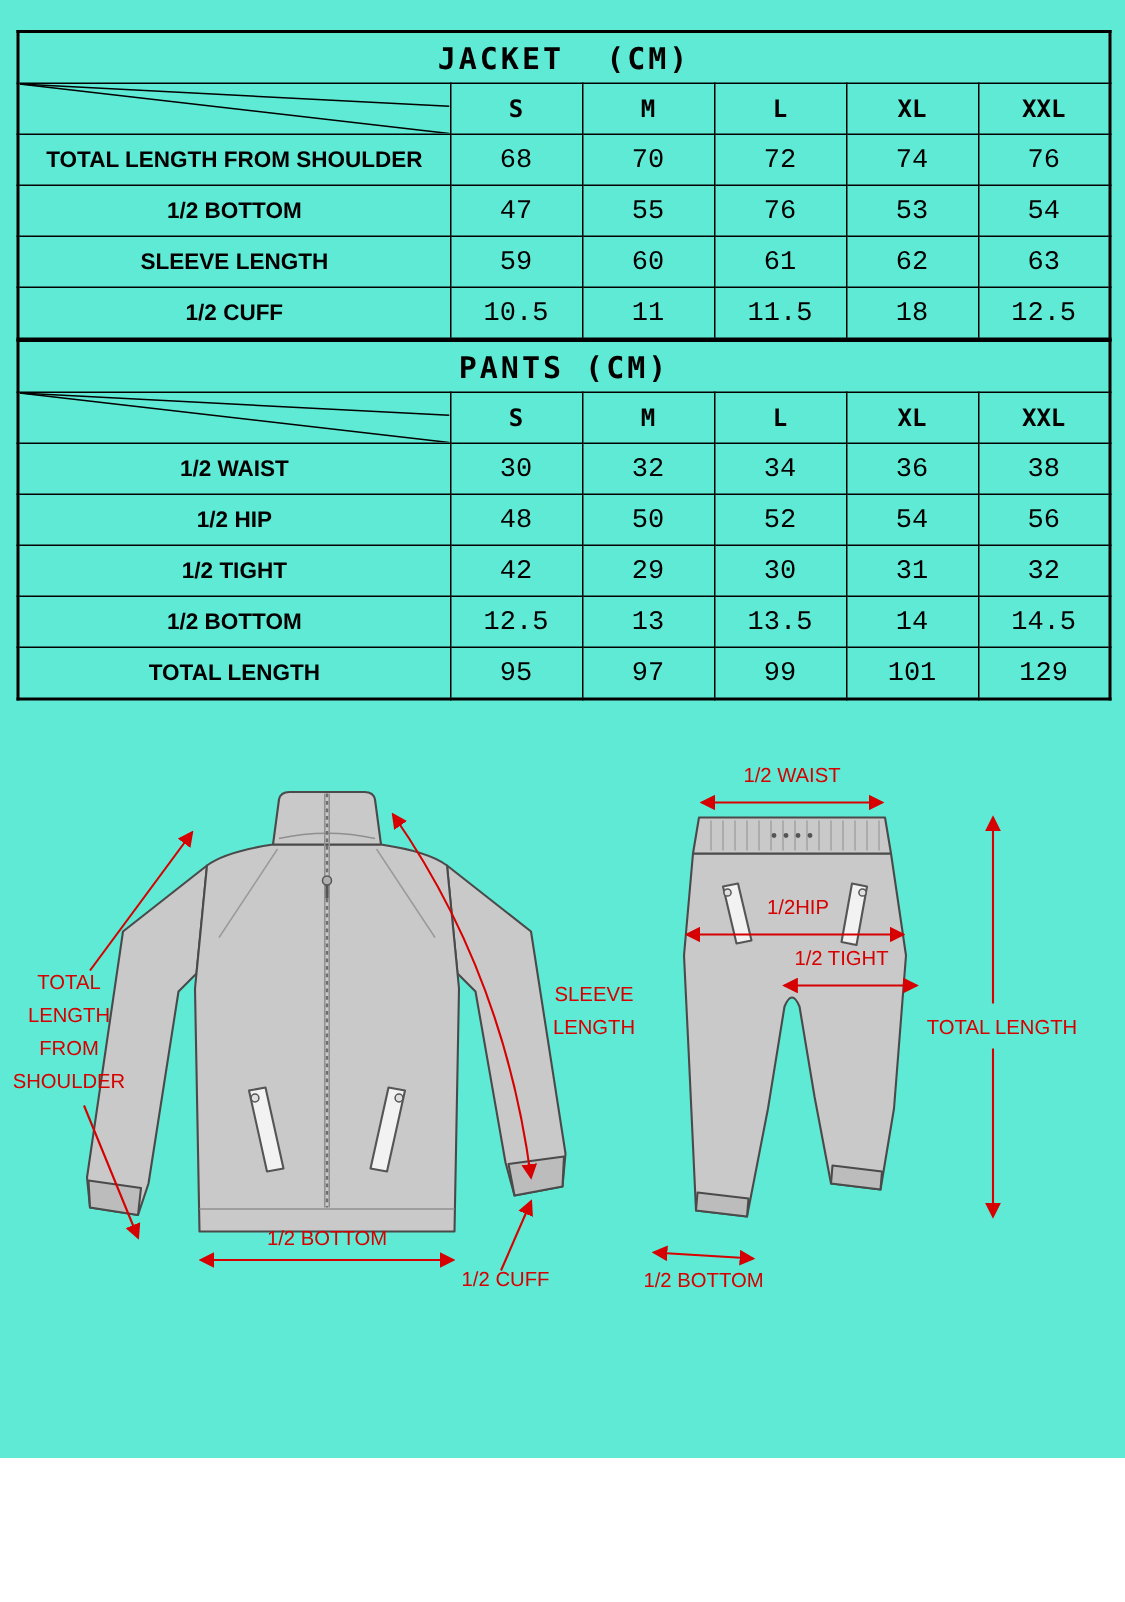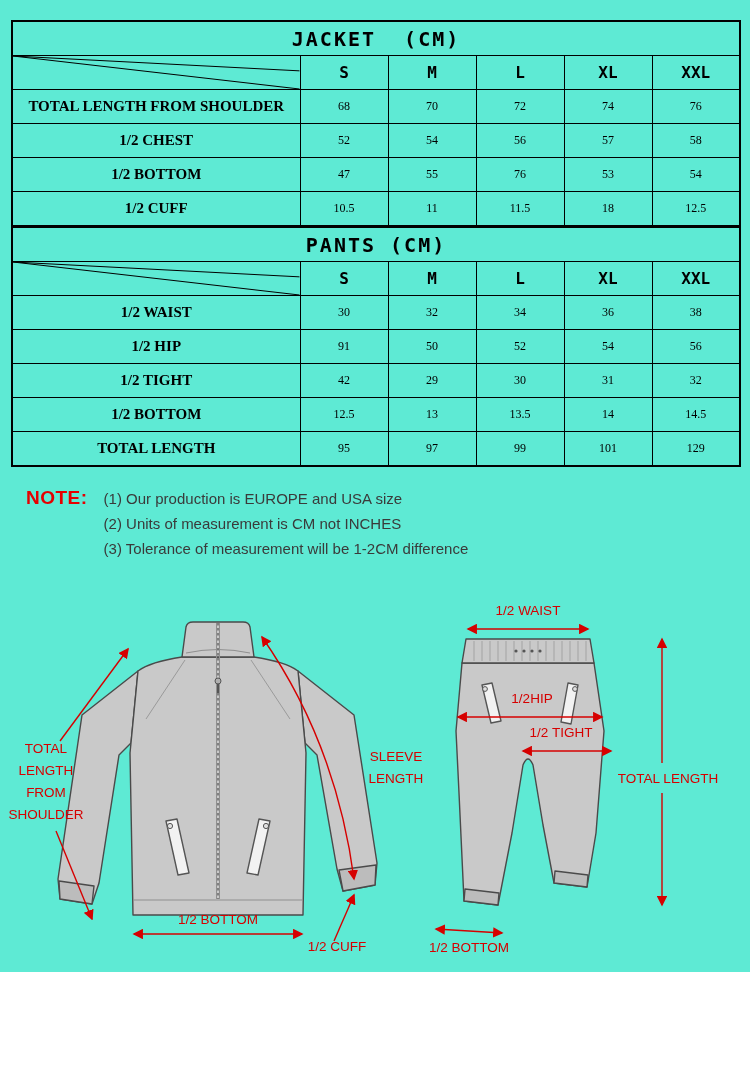--- a/index.html
+++ b/index.html
@@ -4,22 +4,22 @@
 <style>
   html,body{margin:0;padding:0;background:#ffffff;}
   body{width:750px;font-family:"Liberation Sans",sans-serif;color:#000;}
   .sheet{position:relative;width:750px;height:972px;background:#5eead4;overflow:hidden;}
   .tables{padding:20px 11px 0 11px;}
   table.size-table{border-collapse:collapse;width:728px;table-layout:fixed;border:2px solid #000;}
   table.size-table + table.size-table{margin-top:-1px;}
   .size-table th,.size-table td{border:1px solid #000;text-align:center;vertical-align:middle;height:33px;padding:0;overflow:hidden;}
   .table-title{font-family:"DejaVu Sans Mono",monospace;font-weight:bold;font-size:20px;letter-spacing:2px;white-space:pre;}
   .size-table th.size-col{font-family:"DejaVu Sans Mono",monospace;font-weight:bold;font-size:16px;}
-  .size-table td.row-label{font-family:Liberation Serif, serif;font-weight:bold;font-size:15px;letter-spacing:0;}
-  .size-table td.value-cell{font-size:12px;font-family:Liberation Serif, serif;margin-left:40px;}
+  .size-table td.row-label{font-family:Liberation Sans, sans-serif;font-weight:bold;font-size:15px;letter-spacing:0;}
+  .size-table td.value-cell{font-size:18px;font-family:Liberation Mono, monospace;margin-left:40px;}
   .diag-cell{padding:0;}
   .diag-cell svg{display:block;width:100%;height:33px;}
   .note{display:flex;align-items:flex-start;margin:18px 0 0 26px;}
   .note-label{color:#e60000;font-weight:bold;font-size:19px;line-height:26px;margin-right:16px;letter-spacing:0.5px;}
   .note-items{padding-top:1px;}
   .note-item{font-size:15px;color:#3a3a3a;line-height:25px;}
   .diagram{margin-top:32px;}
   .diagram svg{display:block;}
   .ann-text{fill:#d60000;font-family:"Liberation Sans",sans-serif;font-size:13.5px;}
 </style>
@@ -60,34 +60,34 @@
       <tbody>
           <tr>
             <td class="row-label">TOTAL LENGTH FROM SHOULDER</td>
             <td class="value-cell">68</td>
             <td class="value-cell">70</td>
             <td class="value-cell">72</td>
             <td class="value-cell">74</td>
             <td class="value-cell">76</td>
           </tr>
           <tr>
-            <td class="row-label">1/2 CHEST</td>
-            <td class="value-cell">52</td>
-            <td class="value-cell">54</td>
-            <td class="value-cell">56</td>
-            <td class="value-cell">57</td>
-            <td class="value-cell">58</td>
-          </tr>
-          <tr>
             <td class="row-label">1/2 BOTTOM</td>
             <td class="value-cell">47</td>
             <td class="value-cell">55</td>
             <td class="value-cell">76</td>
             <td class="value-cell">53</td>
             <td class="value-cell">54</td>
+          </tr>
+          <tr>
+            <td class="row-label">SLEEVE LENGTH</td>
+            <td class="value-cell">59</td>
+            <td class="value-cell">60</td>
+            <td class="value-cell">61</td>
+            <td class="value-cell">62</td>
+            <td class="value-cell">63</td>
           </tr>
           <tr>
             <td class="row-label">1/2 CUFF</td>
             <td class="value-cell">10.5</td>
             <td class="value-cell">11</td>
             <td class="value-cell">11.5</td>
             <td class="value-cell">18</td>
             <td class="value-cell">12.5</td>
           </tr>
         </tbody>
@@ -124,21 +124,21 @@
           <tr>
             <td class="row-label">1/2 WAIST</td>
             <td class="value-cell">30</td>
             <td class="value-cell">32</td>
             <td class="value-cell">34</td>
             <td class="value-cell">36</td>
             <td class="value-cell">38</td>
           </tr>
           <tr>
             <td class="row-label">1/2 HIP</td>
-            <td class="value-cell">91</td>
+            <td class="value-cell">48</td>
             <td class="value-cell">50</td>
             <td class="value-cell">52</td>
             <td class="value-cell">54</td>
             <td class="value-cell">56</td>
           </tr>
           <tr>
             <td class="row-label">1/2 TIGHT</td>
             <td class="value-cell">42</td>
             <td class="value-cell">29</td>
             <td class="value-cell">30</td>
@@ -158,28 +158,20 @@
             <td class="value-cell">95</td>
             <td class="value-cell">97</td>
             <td class="value-cell">99</td>
             <td class="value-cell">101</td>
             <td class="value-cell">129</td>
           </tr>
         </tbody>
     </table>
   </div>
 
-  <div class="note">
-    <div class="note-label">NOTE:</div>
-    <div class="note-items">
-      <div class="note-item">(1) Our production is EUROPE and USA size</div>
-      <div class="note-item">(2) Units of measurement is CM not INCHES</div>
-      <div class="note-item">(3) Tolerance of measurement will be 1-2CM difference</div>
-    </div>
-  </div>
 
   <div class="diagram">
     <svg viewBox="0 0 750 400" width="750" height="400">
       <defs>
         <marker id="ah" viewBox="0 0 10 10" refX="8.5" refY="5" markerWidth="7.5" markerHeight="7.5" orient="auto-start-reverse">
           <path d="M0,0 L10,5 L0,10 Z" fill="#d60000"></path>
         </marker>
       </defs>
 
       <g stroke="#4a4a4a" stroke-width="1.4" fill="#c9c9c9" stroke-linejoin="round">

